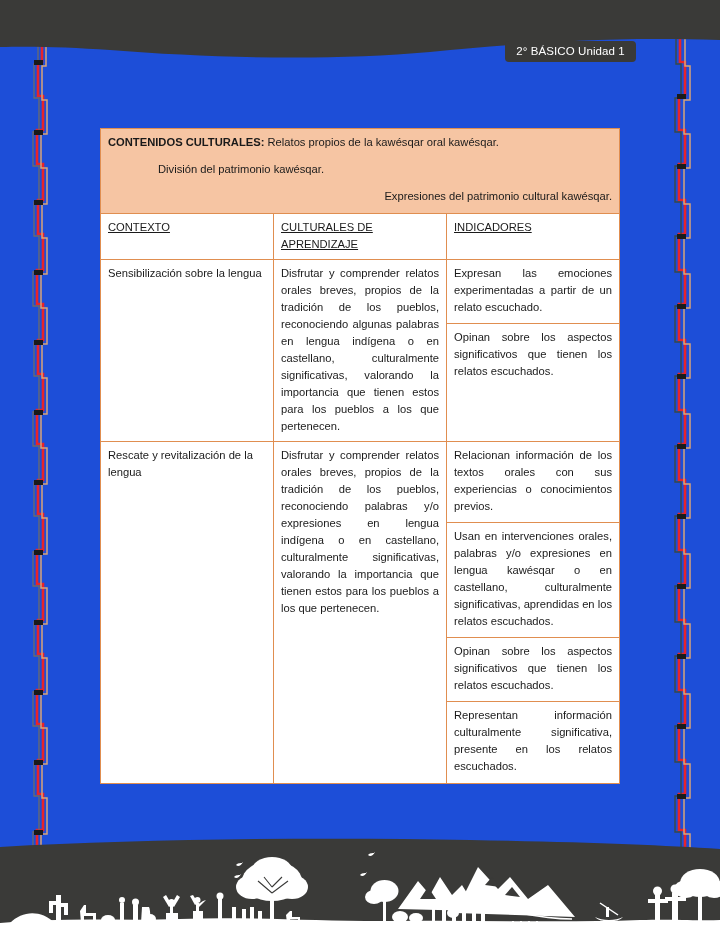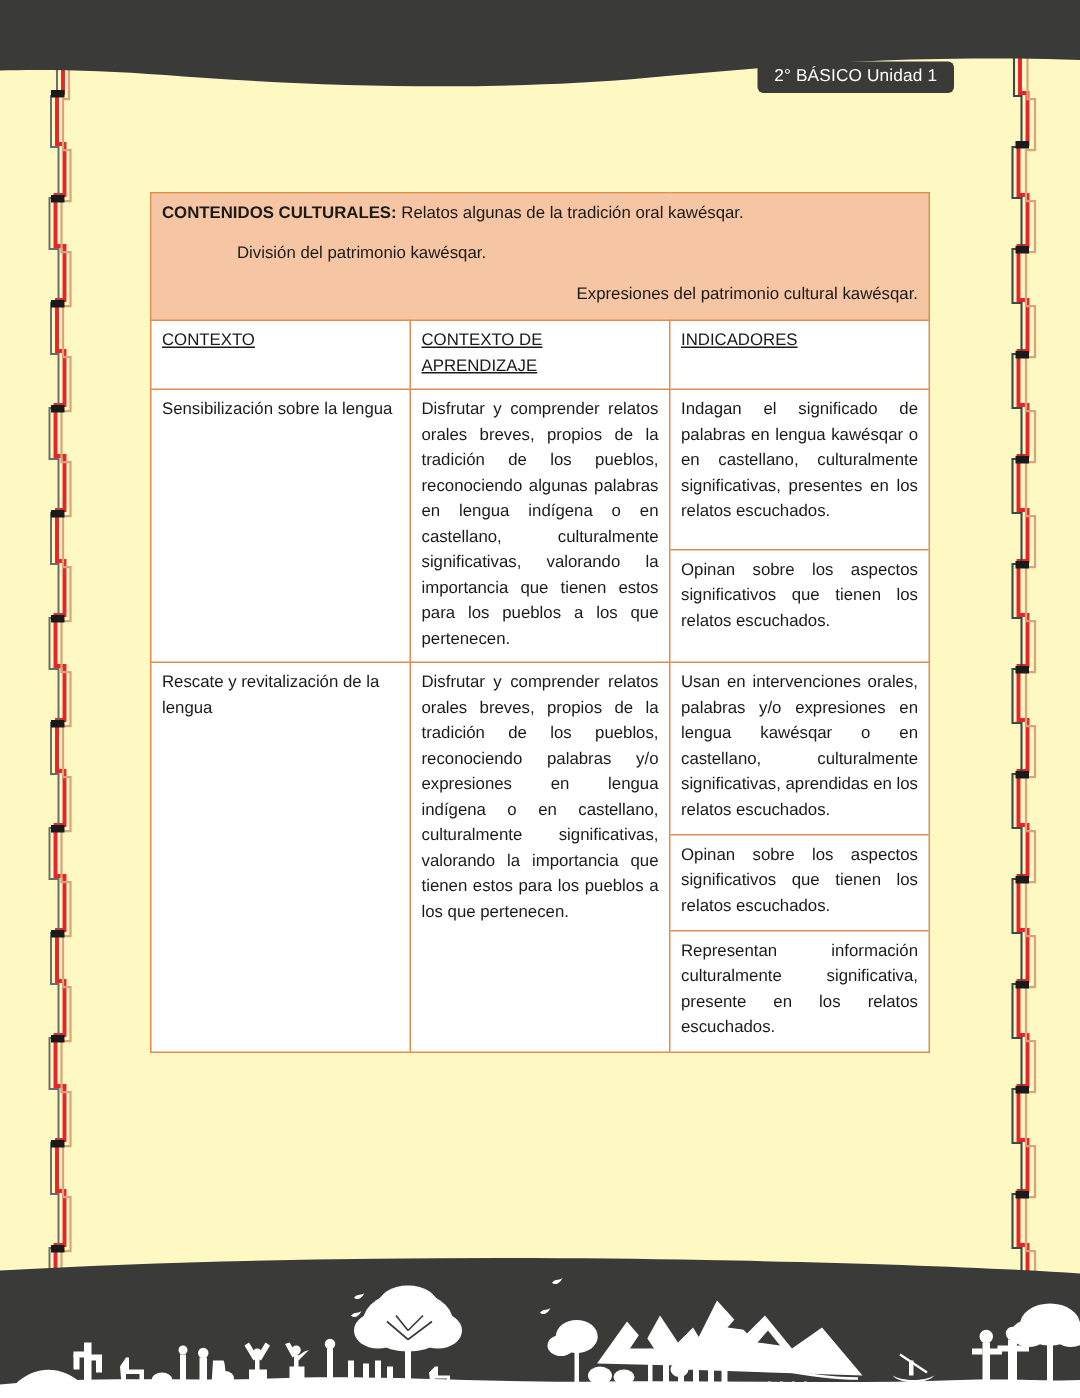--- a/index.html
+++ b/index.html
@@ -8,21 +8,21 @@
     width: 720px; height: 932px;
     background: #ffffff;
     font-family: "Liberation Sans", sans-serif;
     overflow: hidden;
   }
 
   .page {
     position: relative;
     width: 720px;
     height: 932px;
-    background: #fef9c3;
+    background: #1d4ed8;
   }
 
   
   .top-band {
     position: absolute;
     top: 0; left: 0;
     width: 720px; height: 75px;
     z-index: 5;
     pointer-events: none;
   }
@@ -209,57 +209,60 @@
       <rect x="15" y="760" width="9" height="5"></rect>
     </g>
   </svg>
 
   <table class="doc-table">
 
     <tbody>
         <tr>
       <td class="cell-peach" colspan="3">
         <div class="contenidos-line">
-          <span class="bold">CONTENIDOS CULTURALES:</span><span> Relatos algunas de la tradición oral kawésqar.</span>
+          <span class="bold">CONTENIDOS CULTURALES:</span><span> Relatos propios de la kawésqar oral kawésqar.</span>
         </div>
         <div class="contenidos-sub">División del patrimonio kawésqar.</div>
         <div class="contenidos-sub">Expresiones del patrimonio cultural kawésqar.</div>
       </td>
     </tr>
 
 
     <tr>
       <td class="cell-white hdr-cell col-contexto">CONTEXTO</td>
-      <td class="cell-white hdr-cell col-objetivos">CONTEXTO DE APRENDIZAJE</td>
+      <td class="cell-white hdr-cell col-objetivos">CULTURALES DE APRENDIZAJE</td>
       <td class="cell-white hdr-cell col-indicador">INDICADORES</td>
     </tr>
 
     <tr>
       <td class="cell-white">Sensibilización sobre la lengua</td>
       <td class="cell-white just">Disfrutar y comprender relatos orales breves, propios de la tradición de los pueblos, reconociendo algunas palabras en lengua indígena o en castellano, culturalmente significativas, valorando la importancia que tienen estos para los pueblos a los que pertenecen.</td>
       <td class="cell-white nopad">
         <table class="inner-table">
           <tbody>
-          <tr>
-            <td class="tall-2">Indagan el significado de palabras en lengua kawésqar o en castellano, culturalmente significativas,  presentes en los relatos escuchados.</td>
+                <tr>
+            <td class="tall-1">Expresan las emociones experimentadas a partir de un relato escuchado.</td>
           </tr>
           <tr>
             <td class="tall-3">Opinan sobre los aspectos significativos que tienen los relatos escuchados.</td>
           </tr>
         </tbody>
             </table>
       </td>
     </tr>
 
     <tr>
       <td class="cell-white">Rescate y revitalización de la lengua</td>
       <td class="cell-white just">Disfrutar y comprender relatos orales breves, propios de la tradición de los pueblos, reconociendo palabras y/o expresiones en lengua indígena o en castellano, culturalmente significativas, valorando la importancia que tienen estos para los pueblos a los que pertenecen.</td>
       <td class="cell-white nopad">
         <table class="inner-table">
           <tbody>
+                <tr>
+            <td class="b1">Relacionan información de los textos orales con sus experiencias o conocimientos previos.</td>
+          </tr>
           <tr>
             <td class="b2">Usan en intervenciones orales, palabras y/o expresiones en lengua kawésqar o en castellano, culturalmente significativas, aprendidas en los relatos escuchados.</td>
           </tr>
           <tr>
             <td class="b3">Opinan sobre los aspectos significativos que tienen los relatos escuchados.</td>
           </tr>
           <tr>
             <td class="b4">Representan información culturalmente significativa, presente en los relatos escuchados.</td>
           </tr>
         </tbody>

